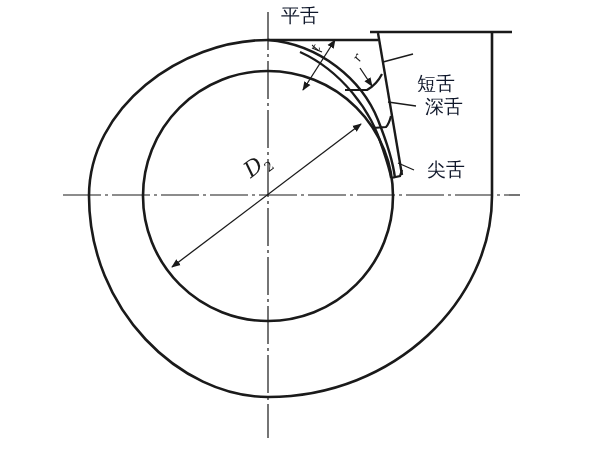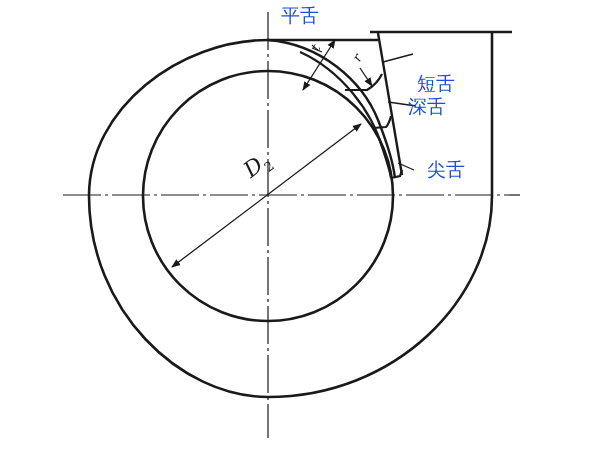--- a/index.html
+++ b/index.html
@@ -2,21 +2,21 @@
 <html><head>
   <meta charset="utf-8">
   <style>
     html, body { margin: 0; padding: 0; background: #ffffff; }
     body { width: 600px; height: 450px; position: relative; overflow: hidden; }
     #diagram { position: absolute; left: 0; top: 0; width: 600px; height: 450px; }
     .label {
       position: absolute;
       font-family: "DejaVu Sans", sans-serif;
       font-size: 19px;
-      color: #1d4ed8;
+      color: #0f172a;
       line-height: 1;
       white-space: nowrap;
     }
     .sym {
       position: absolute;
       font-family: "DejaVu Serif", serif;
       font-style: italic;
       color: #1a1a1a;
       line-height: 1;
     }
@@ -63,21 +63,21 @@
   <line x1="335" y1="40" x2="303" y2="90" stroke="#1a1a1a" stroke-width="1.3" marker-start="url(#arrow)" marker-end="url(#arrow)"></line>
   <line x1="312" y1="48" x2="322" y2="52" stroke="#1a1a1a" stroke-width="1.2"></line>
 
   <line x1="360" y1="68" x2="372" y2="86" stroke="#1a1a1a" stroke-width="1.3" marker-end="url(#arrow)"></line>
 
   <line x1="172" y1="267" x2="361" y2="124" stroke="#1a1a1a" stroke-width="1.3" marker-start="url(#arrow)" marker-end="url(#arrow)"></line>
 </svg>
 
 <div class="label" style="left:281px; top:6px;">平舌</div>
 <div class="label" style="left:417px; top:42px;margin-top:32px;">短舌</div>
-<div class="label" style="left:408px; top:97px;">深舌</div>
+<div class="label" style="left:425px; top:97px;">深舌</div>
 <div class="label" style="left:427px; top:160px;">尖舌</div>
 
 <div style="position:absolute; left:240px; top:164px; transform:rotate(-37deg); transform-origin:left top;">
   <span class="sym" style="position:relative; font-size:22px;">D</span><span class="sym" style="position:relative; font-size:13px; top:6px; font-style:normal;">2</span>
 </div>
 
 <div class="sym" style="left:313px; top:41px; font-size:13px; transform:rotate(-60deg);">t</div>
 <div class="sym" style="left:354px; top:51px; font-size:13px; transform:rotate(-60deg);">r</div>
 
 </body></html>

